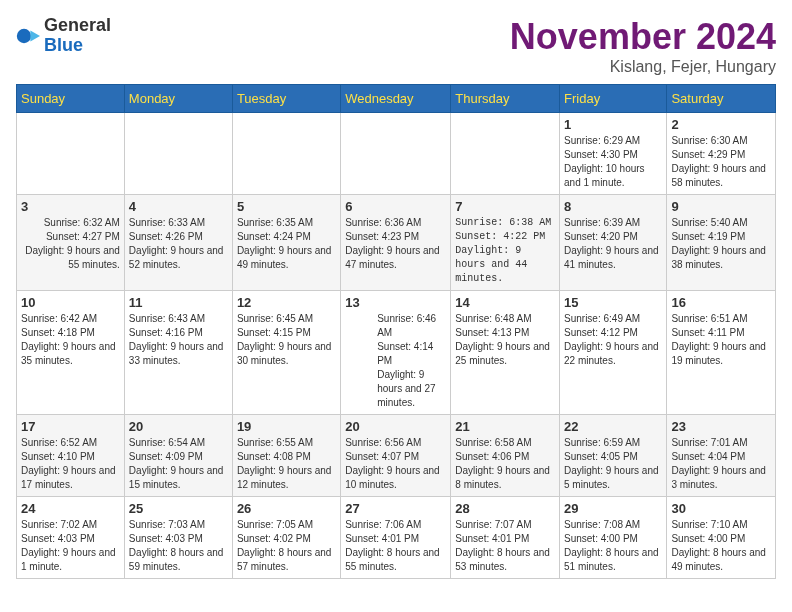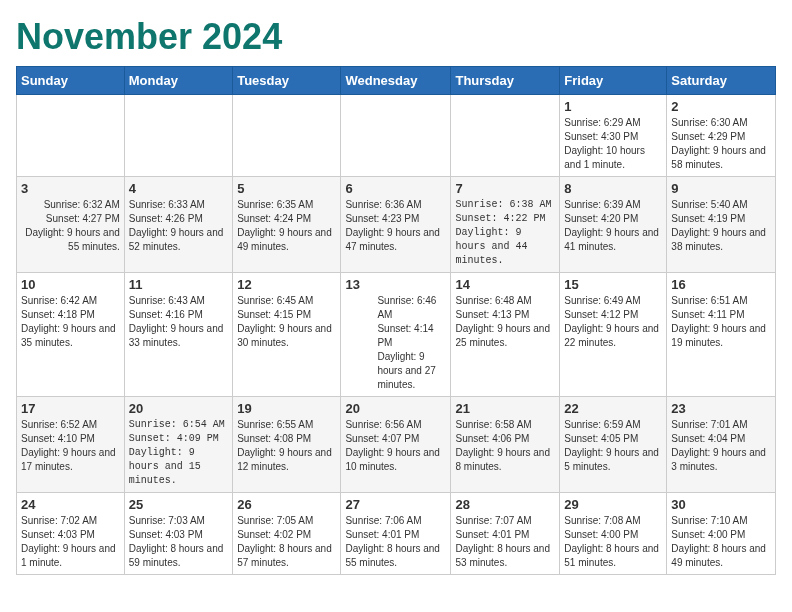--- a/index.html
+++ b/index.html
@@ -39,38 +39,38 @@
       width: 24px;
       height: 24px;
       margin-right: 4px;
     }
     .title-section {
       text-align: right;
     }
     .month-title {
       font-size: 36px;
       font-weight: bold;
-      color: #0f766e;
+      color: #701a75;
     }
     .location {
       font-size: 16px;
       color: #555;
     }
     .calendar {
       width: 100%;
       border-collapse: collapse;
       font-size: 11px;
     }
     .calendar thead th {
       background: #2a6db5;
-      color: #ffffff;
+      color: #fde047;
       padding: 6px 4px;
       text-align: left;
       font-size: 13px;
-      font-weight: bold;
+      font-weight: normal;
       border: 1px solid #1a5a9a;
     }
     .calendar tbody td {
       vertical-align: top;
       border: 1px solid #ccc;
       padding: 4px;
       width: 113px;
       min-height: 80px;
       background: #fff;
     }
@@ -90,22 +90,33 @@
       line-height: 1.4;
     }
     .empty-cell {
       background: #fff;
     }
   </style>
 </head>
 <body>
 
 <div class="header">
+  <div class="logo">
+    <svg class="logo-icon" viewBox="0 0 30 30">
+      <circle cx="10" cy="15" r="9" fill="#1a6bbd"></circle>
+      <polygon points="18,8 30,15 18,22" fill="#4db6e8"></polygon>
+    </svg>
+    <div class="logo-text">
+      <span class="logo-general">General</span>
+      <span class="logo-blue">Blue</span>
+    </div>
+  </div>
   <div class="title-section">
     <div class="month-title">November 2024</div>
+    <div class="location">Kislang, Fejer, Hungary</div>
   </div>
 </div>
 
 <table class="calendar">
   <thead>
     <tr>
     <th>Sunday</th>
         <th>Monday</th>
         <th>Tuesday</th>
         <th>Wednesday</th>
@@ -224,21 +235,21 @@
       </tr>
       <tr>
         <td>
           <span class="day-number">17</span>
           <div class="day-info" style="white-space: pre-line;">Sunrise: 6:52 AM
 Sunset: 4:10 PM
 Daylight: 9 hours and 17 minutes.</div>
         </td>
         <td>
           <span class="day-number">20</span>
-          <div class="day-info" style="white-space: pre-line; font-family: Liberation Mono, monospace;">Sunrise: 6:54 AM
+          <div class="day-info" style="white-space: pre-line;">Sunrise: 6:54 AM
 Sunset: 4:09 PM
 Daylight: 9 hours and 15 minutes.</div>
         </td>
         <td>
           <span class="day-number">19</span>
           <div class="day-info" style="white-space: pre-line;">Sunrise: 6:55 AM
 Sunset: 4:08 PM
 Daylight: 9 hours and 12 minutes.</div>
         </td>
         <td>

